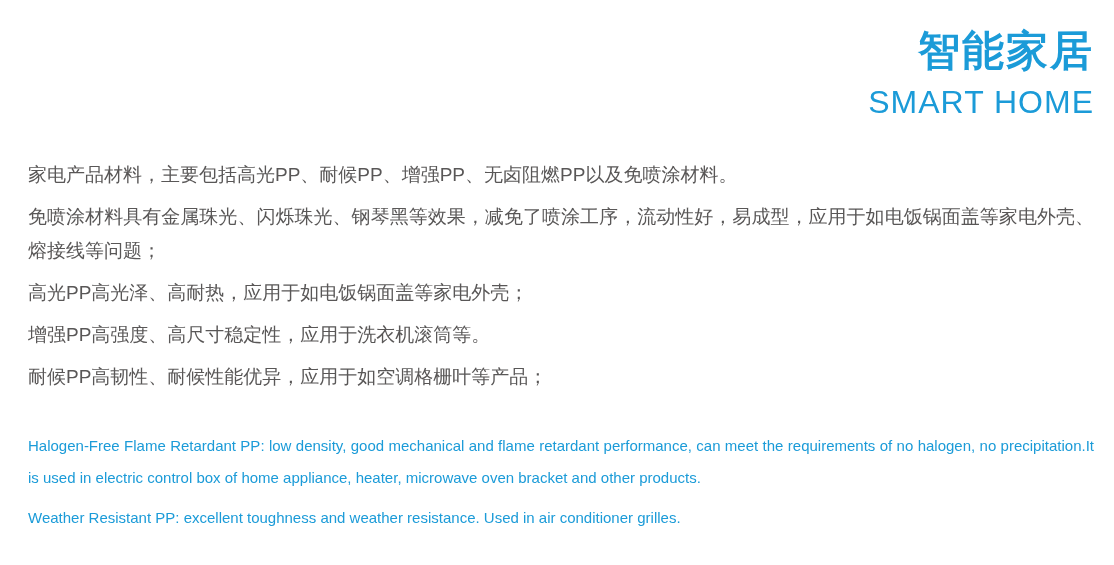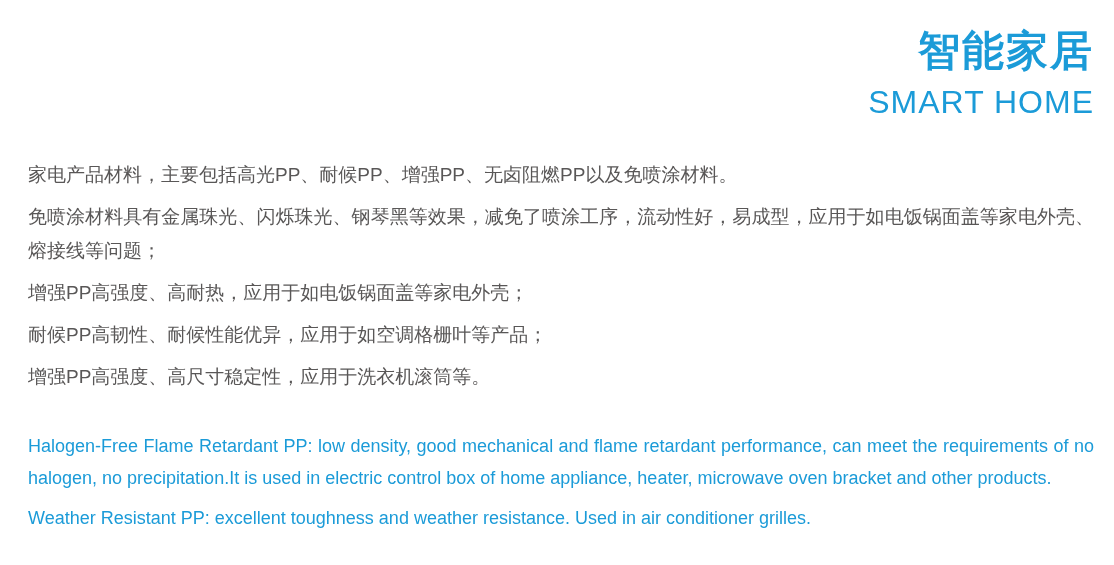--- a/index.html
+++ b/index.html
@@ -41,43 +41,43 @@
     color: #595757;
     font-size: 19px;
     line-height: 34px;
     text-align: justify;
   }
   .en-block {
     margin-top: 20px;
   }
   .en-para {
     color: #1b9bd8;
-    font-size: 18px;
+    font-size: 15px;
     line-height: 32px;
     text-align: justify;
   }
 </style>
 </head>
 <body>
 
 <div class="page">
 
   <div class="header">
     <div class="title-zh">智能家居</div>
     <div class="title-en">SMART HOME</div>
   </div>
 
   <div class="content">
 
     <div class="zh-block">
       <p class="zh-line">家电产品材料，主要包括高光PP、耐候PP、增强PP、无卤阻燃PP以及免喷涂材料。</p>
       <p class="zh-line">免喷涂材料具有金属珠光、闪烁珠光、钢琴黑等效果，减免了喷涂工序，流动性好，易成型，应用于如电饭锅面盖等家电外壳、熔接线等问题；</p>
-      <p class="zh-line">增强PP高强度、高耐热，应用于如电饭锅面盖等家电外壳；</p>
+      <p class="zh-line">高光PP高光泽、高耐热，应用于如电饭锅面盖等家电外壳；</p>
+      <p class="zh-line">增强PP高强度、高尺寸稳定性，应用于洗衣机滚筒等。</p>
       <p class="zh-line">耐候PP高韧性、耐候性能优异，应用于如空调格栅叶等产品；</p>
-      <p class="zh-line">增强PP高强度、高尺寸稳定性，应用于洗衣机滚筒等。</p>
     </div>
 
     <div class="en-block">
       <p class="en-para">Halogen-Free Flame Retardant PP: low density, good mechanical and flame retardant performance, can meet the requirements of no halogen, no precipitation.It is used in electric control box of home appliance, heater, microwave oven bracket and other products.</p>
       <p class="en-para">Weather Resistant PP: excellent toughness and weather resistance. Used in air conditioner grilles.</p>
 
     </div>
 
   </div>
 

